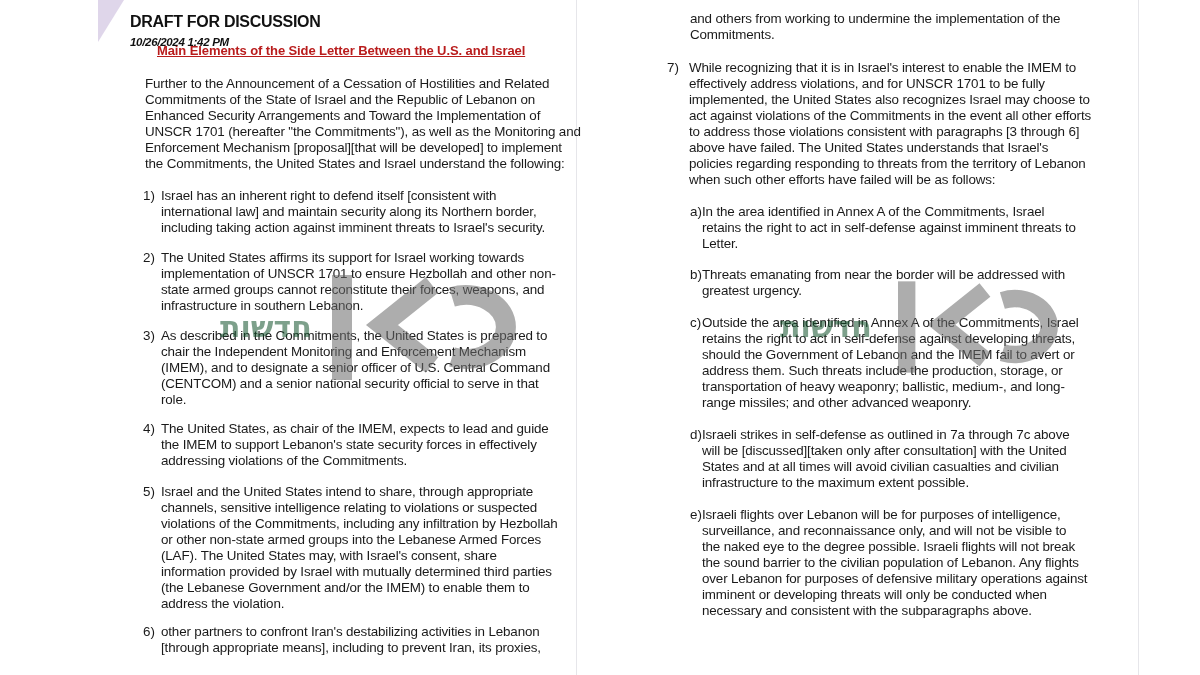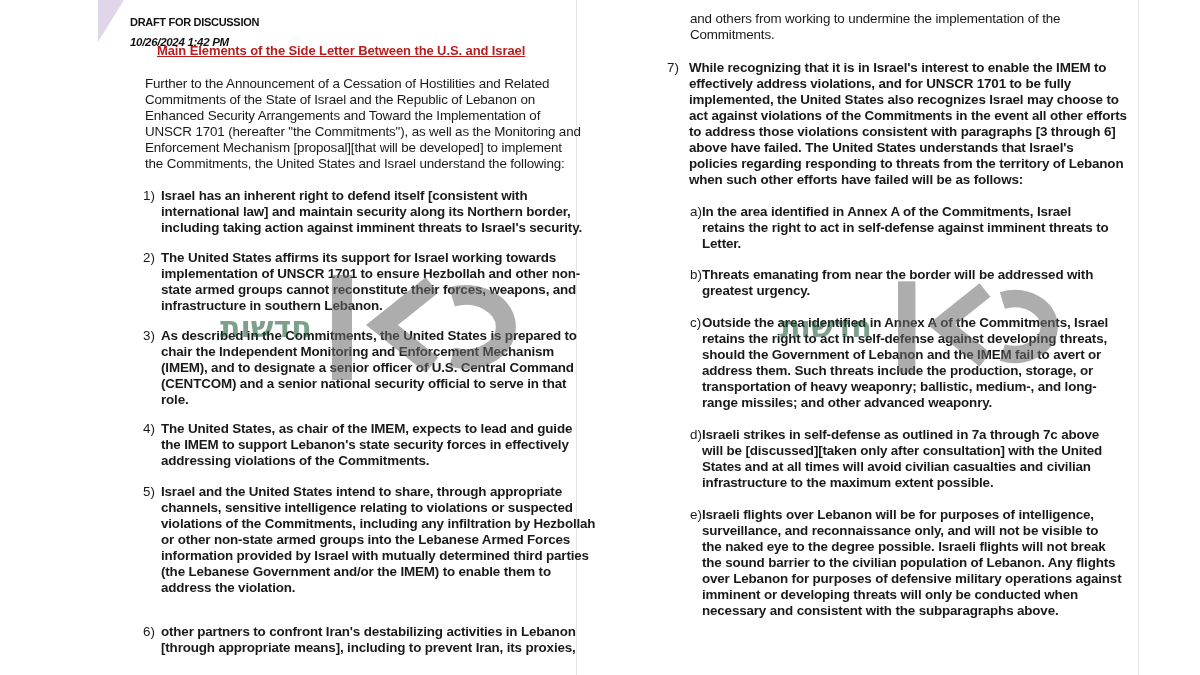--- a/index.html
+++ b/index.html
@@ -11,35 +11,35 @@
   }
   .page { position: absolute; top: 0; height: 675px; background: #ffffff; }
   .page-left { left: 98px; width: 478px; border-right: 1px solid #e6e6ea; }
   .page-right { left: 640px; width: 498px; border-right: 1px solid #e6e6ea; }
   .fold {
     position: absolute; left: 98px; top: 0; width: 0; height: 0;
     border-top: 42px solid #d9cfe6; border-right: 26px solid transparent;
     opacity: 0.85;
   }
   .stamp {
-    position: absolute; left: 130px; font-size: 11px; font-weight: bold;
+    position: absolute; left: 130px; font-size: 16px; font-weight: bold;
     letter-spacing: -0.3px; color: #111; line-height: 12px;
   }
   .stamp.ts { top: 4px; font-style: italic; font-size: 11.5px; margin-top: 32px; }
   .stamp.draft { top: 16px; }
   .doc-title {
     position: absolute; left: 157px; top: 43px; font-size: 13px; font-weight: bold;
     text-decoration: underline; letter-spacing: -0.1px; color: #b91c1c; white-space: nowrap;
   }
   .text-block { position: absolute; font-size: 13.4px; line-height: 16px; letter-spacing: -0.15px; }
   .intro { left: 125px; top: 76px; width: 460px; }
   .intro .ln { white-space: nowrap; margin-left: 20px; }
   .item { position: absolute; }
   .item .num { position: absolute; left: 0; top: 0; font-size: 13.4px; line-height: 16px; }
-  .item .body { position: absolute; font-size: 13.4px; line-height: 16px; letter-spacing: -0.15px; font-weight: bold; }
+  .item .body { position: absolute; font-size: 13.4px; line-height: 16px; letter-spacing: -0.15px; }
   .item .ln { white-space: nowrap; display: block; }
   .left-item { left: 143px; }
   .left-item .body { left: 18px; }
   .right-item { left: 667px; }
   .right-item .body { left: 22px; }
   .sub-item { left: 690px; }
   .sub-item .body { left: 12px; }
   .cont { left: 690px; top: 11px; }
   .watermark { position: absolute; pointer-events: none; opacity: 0.55; }
   .wm-heb {
@@ -106,20 +106,21 @@
   </div>
 </div>
 
 <div class="item left-item" style="top:484px">
   <span class="num">5)</span>
   <div class="body">
     <span class="ln">Israel and the United States intend to share, through appropriate</span>
     <span class="ln">channels, sensitive intelligence relating to violations or suspected</span>
     <span class="ln">violations of the Commitments, including any infiltration by Hezbollah</span>
     <span class="ln">or other non-state armed groups into the Lebanese Armed Forces</span>
+    <span class="ln">(LAF).  The United States may, with Israel's consent, share</span>
     <span class="ln">information provided by Israel with mutually determined third parties</span>
     <span class="ln">(the Lebanese Government and/or the IMEM) to enable them to</span>
     <span class="ln">address the violation.</span>
   </div>
 </div>
 
 <div class="item left-item" style="top:624px">
   <span class="num">6)</span>
   <div class="body">
     <span class="ln">other partners to confront Iran's destabilizing activities in Lebanon</span>

